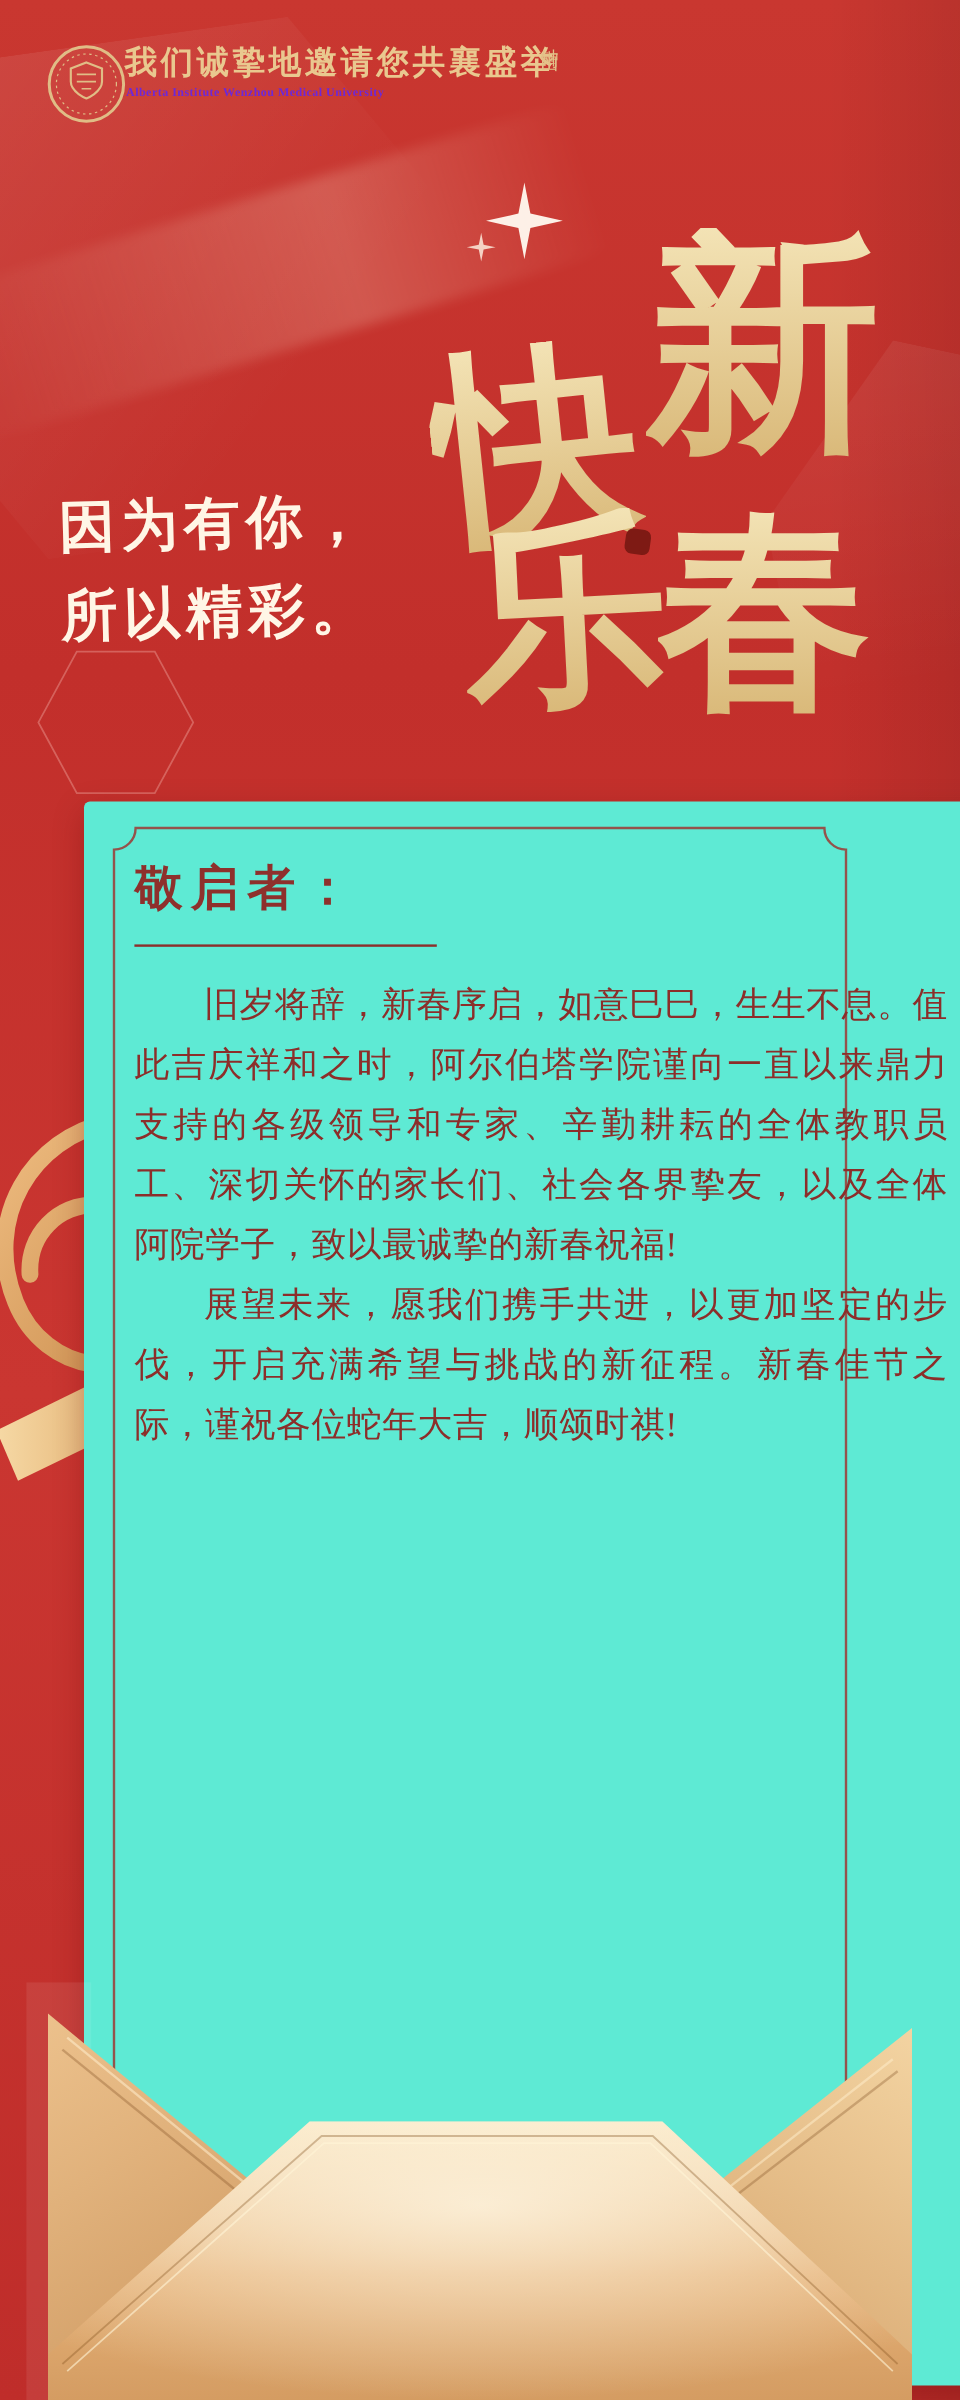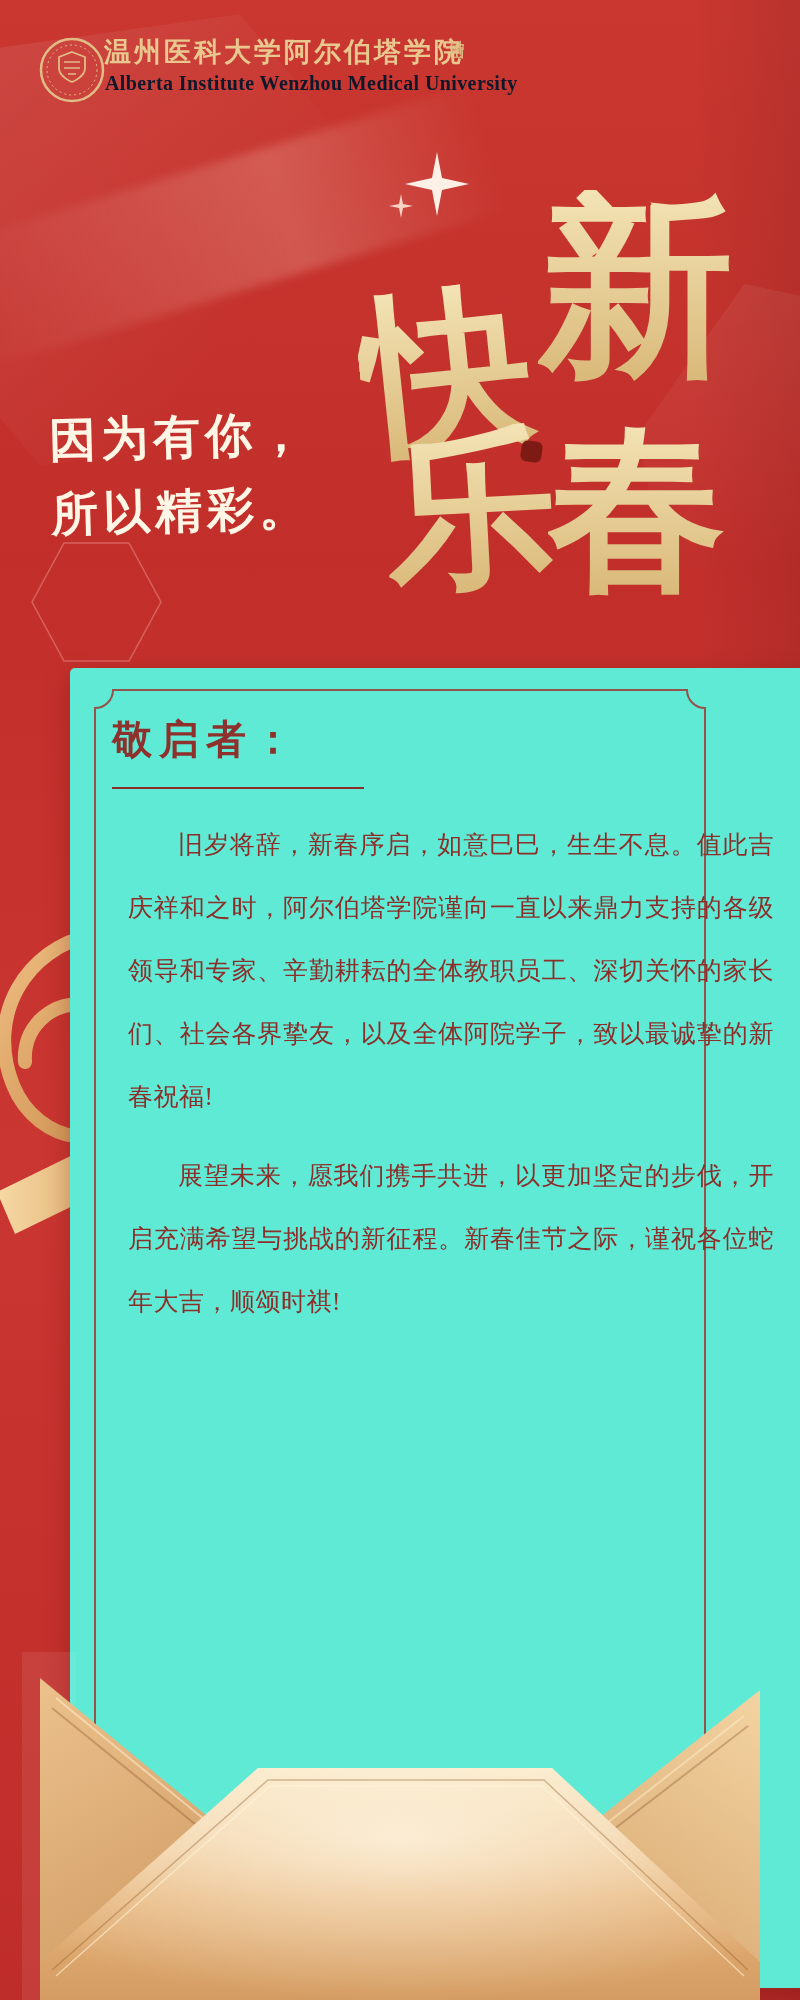--- a/index.html
+++ b/index.html
@@ -15,21 +15,21 @@
   .hex2{left:635px;top:295px;width:290px;height:340px;transform:rotate(12deg);
         background:linear-gradient(160deg,rgba(255,255,255,.07),rgba(255,255,255,0) 75%);}
   .streak{left:-60px;top:140px;width:720px;height:130px;transform:rotate(-17deg);
           background:linear-gradient(to right,rgba(255,255,255,0),rgba(255,228,205,.38) 48%,rgba(255,255,255,0) 78%);
           filter:blur(5px);opacity:.55;}
   .rightshade{right:0;top:0;width:110px;height:2000px;
           background:linear-gradient(to right,rgba(0,0,0,0),rgba(0,0,0,.08));}
 
   
   .uni-cn{left:104px;top:34px;font-size:27px;font-weight:bold;color:#e9c88f;letter-spacing:3px;}
-  .uni-en{left:105px;top:72px;font-size:20px;font-weight:bold;color:#0f172a;letter-spacing:.4px;
+  .uni-en{left:105px;top:72px;font-size:10px;font-weight:bold;color:#6d28d9;letter-spacing:.4px;
           font-family:"Liberation Serif","DejaVu Serif",serif;}
   .signature{left:447px;top:28px;writing-mode:vertical-rl;font-size:15px;color:#e2c088;letter-spacing:2px;}
 
   
   .tagline{left:50px;top:400px;transform:rotate(-1.5deg);color:#fff6e6;font-weight:bold;
            font-size:47px;letter-spacing:5px;line-height:74px;}
 
   
   .char{position:absolute;font-weight:bold;color:#e6cb92;
         background:linear-gradient(180deg,#f3e3b5,#d9b878);
@@ -40,21 +40,21 @@
   .char-kuai{left:360px;top:286px;font-size:172px;transform:rotate(-6deg);}
   .char-le{left:386px;top:426px;font-size:170px;transform:rotate(-3deg);}
   .dot{left:521px;top:441px;width:21px;height:21px;background:#7e1a14;border-radius:6px;transform:rotate(8deg);}
 
   
   .card{left:70px;top:668px;width:756px;height:1320px;background:#5eead4;border-radius:5px;
         box-shadow:0 8px 26px rgba(90,5,5,.28);}
   .card-inner{position:absolute;left:42px;right:36px;top:0;}
   .salutation{margin:44px 0 0;font-size:40px;font-weight:bold;color:#8e302c;letter-spacing:7px;}
   .rule{margin-top:20px;width:252px;height:2px;background:#8c2f2b;}
-  .body-text p{margin:16px;text-indent:2em;font-size:25px;line-height:63px;text-align:justify;
+  .body-text p{margin:0;text-indent:2em;font-size:29px;line-height:50px;text-align:justify;
                color:#8c2e2a;letter-spacing:.5px;}
   .body-text p:first-child{margin-top:24px;}
 </style>
 </head>
 <body>
 
 <div class="abs hex hex1"></div>
 <div class="abs hex hex2"></div>
 <div class="abs streak"></div>
 <div class="abs rightshade"></div>
@@ -67,21 +67,21 @@
   <path d="M52 2 L57 28 L84 34 L57 40 L52 66 L47 40 L20 34 L47 28 Z" fill="rgba(255,250,240,.95)"></path>
   <path d="M16 44 L18 54 L28 56 L18 58 L16 68 L14 58 L4 56 L14 54 Z" fill="rgba(255,245,230,.8)"></path>
 </svg>
 
 <svg class="abs" style="left:38px;top:36px;" width="68" height="68">
   <circle cx="34" cy="34" r="31" fill="none" stroke="#e0bd86" stroke-width="2.5"></circle>
   <circle cx="34" cy="34" r="25" fill="none" stroke="#e0bd86" stroke-width="1" stroke-dasharray="2 3"></circle>
   <path d="M34 16 l13 5 v11 c0 9 -13 14 -13 14 c0 0 -13 -5 -13 -14 v-11 z" fill="none" stroke="#e0bd86" stroke-width="1.8"></path>
   <path d="M26 26 h16 M26 32 h16 M30 38 h8" stroke="#e0bd86" stroke-width="1.3"></path>
 </svg>
-<div class="abs uni-cn">温州医科大学阿尔伯塔学院</div>
+<div class="abs uni-cn">我们诚挚地邀请您共襄盛举</div>
 <div class="abs uni-en">Alberta Institute Wenzhou Medical University</div>
 <div class="abs signature">钟南山</div>
 
 <div class="abs tagline">
   <div>因为有你，</div>
   <div>所以精彩。</div>
 </div>
 
 <span class="char char-xin">新</span>
 <span class="char char-chun">春</span>

